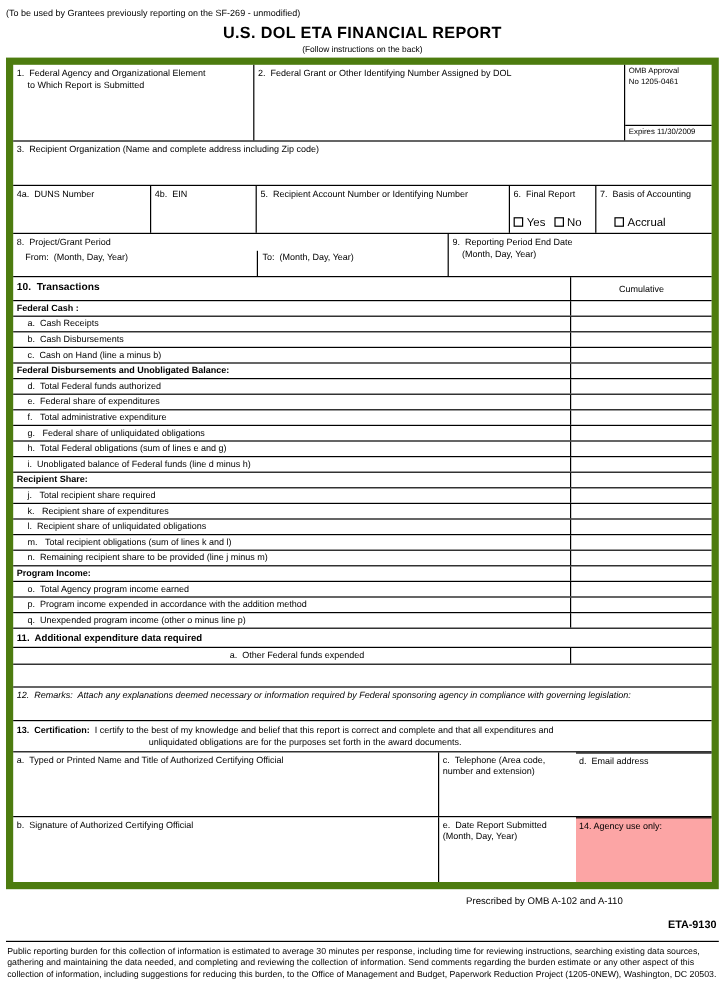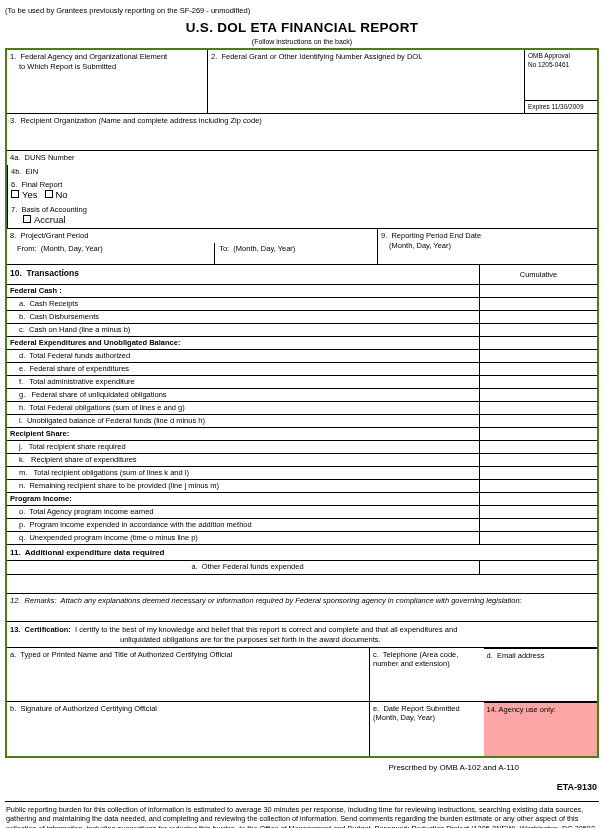--- a/index.html
+++ b/index.html
@@ -7,42 +7,42 @@
   body {
     width: 604px; height: 828px; overflow: hidden;
     font-family: "Liberation Sans", sans-serif; color: #000;
   }
   .page { padding: 6px 5px 0 5px; }
 
   .preface { font-size: 7.5px; }
   .title { text-align: center; font-size: 13.5px; font-weight: bold; margin-top: 5px; letter-spacing: .3px; }
   .subtitle { text-align: center; font-size: 7px; margin: 3px 0 3px 0; }
 
-  .form-table { border: 2px solid #4d7c0f; }
+  .form-table { border: 6px solid #4d7c0f; }
   .row { display: flex; border-bottom: 1px solid #000; }
   .row.last { border-bottom: none; }
   .cell { padding: 2px 3px; font-size: 7.5px; line-height: 9.5px; }
   .cell + .cell { border-left: 1px solid #000; }
   .lbl { white-space: pre-wrap; }
   .indent { padding-left: 9px; }
   .full { flex: 1; }
 
   
   .r1 { min-height: 64px; }
   .box1 { width: 200px; }
   .box2 { flex: 1; }
   .omb { width: 73px; padding: 0; display: flex; flex-direction: column; font-size: 6.5px; line-height: 8.5px; }
   .omb-top { flex: 1; padding: 2px 3px; }
   .omb-bottom { border-top: 1px solid #000; padding: 2px 3px; }
 
   
   .r2 { min-height: 37px; }
 
   
-  .r3 { min-height: 40px; flex-direction: column; }
+  .r3 { min-height: 40px; }
   .box4a { width: 114px; }
   .box4b { width: 88px; }
   .box5 { width: 211px; }
   .box6 { width: 72px; display: flex; flex-direction: column; }
   .box7 { flex: 1; display: flex; flex-direction: column; }
   .cb-line { margin-top: auto; display: flex; align-items: center; gap: 3px; font-size: 9.5px; padding-bottom: 2px; }
   .cb { width: 8px; height: 8px; border: 1px solid #000; display: inline-block; flex: 0 0 auto; background: #fff; }
   .cb-label { margin-right: 4px; }
   .box7 .cb-line { padding-left: 12px; }
 
@@ -126,20 +126,23 @@
       </div>
     </div>
 
     <div class="row r3">
       <div class="cell box4a">
         <div class="lbl">4a.  DUNS Number</div>
       </div>
       <div class="cell box4b">
         <div class="lbl">4b.  EIN</div>
       </div>
+      <div class="cell box5">
+        <div class="lbl">5.  Recipient Account Number or Identifying Number</div>
+      </div>
       <div class="cell box6">
         <div class="lbl">6.  Final Report</div>
         <div class="cb-line">
           <span class="cb"></span>
             <span class="cb-label">Yes</span>
           <span class="cb"></span>
             <span class="cb-label">No</span>
         </div>
       </div>
       <div class="cell box7">
@@ -181,21 +184,21 @@
         </div>
         <div class="row tx-row">
           <div class="tx-label item">b.  Cash Disbursements</div>
           <div class="tx-value"></div>
         </div>
         <div class="row tx-row">
           <div class="tx-label item">c.  Cash on Hand (line a minus b)</div>
           <div class="tx-value"></div>
         </div>
         <div class="row tx-row section-row">
-          <div class="tx-label section-title">Federal Expenditures and Unobligated Balance:</div>
+          <div class="tx-label section-title">Federal Disbursements and Unobligated Balance:</div>
           <div class="tx-value"></div>
         </div>
         <div class="row tx-row">
           <div class="tx-label item">d.  Total Federal funds authorized</div>
           <div class="tx-value"></div>
         </div>
         <div class="row tx-row">
           <div class="tx-label item">e.  Federal share of expenditures</div>
           <div class="tx-value"></div>
         </div>
@@ -221,41 +224,45 @@
         </div>
         <div class="row tx-row">
           <div class="tx-label item">j.   Total recipient share required</div>
           <div class="tx-value"></div>
         </div>
         <div class="row tx-row">
           <div class="tx-label item">k.   Recipient share of expenditures</div>
           <div class="tx-value"></div>
         </div>
         <div class="row tx-row">
+          <div class="tx-label item">l.  Recipient share of unliquidated obligations</div>
+          <div class="tx-value"></div>
+        </div>
+        <div class="row tx-row">
           <div class="tx-label item">m.   Total recipient obligations (sum of lines k and l)</div>
           <div class="tx-value"></div>
         </div>
         <div class="row tx-row">
           <div class="tx-label item">n.  Remaining recipient share to be provided (line j minus m)</div>
           <div class="tx-value"></div>
         </div>
         <div class="row tx-row section-row">
           <div class="tx-label section-title">Program Income:</div>
           <div class="tx-value"></div>
         </div>
         <div class="row tx-row">
           <div class="tx-label item">o.  Total Agency program income earned</div>
           <div class="tx-value"></div>
         </div>
         <div class="row tx-row">
           <div class="tx-label item">p.  Program income expended in accordance with the addition method</div>
           <div class="tx-value"></div>
         </div>
         <div class="row tx-row">
-          <div class="tx-label item">q.  Unexpended program income (time o minus line p)</div>
+          <div class="tx-label item">q.  Unexpended program income (other o minus line p)</div>
           <div class="tx-value"></div>
         </div>
       </div>
 
     <div class="row r11">
       <div class="cell full lbl">11.  Additional expenditure data required</div>
     </div>
     <div class="row r11a">
       <div class="tx-label item">a.  Other Federal funds expended</div>
       <div class="tx-value"></div>

